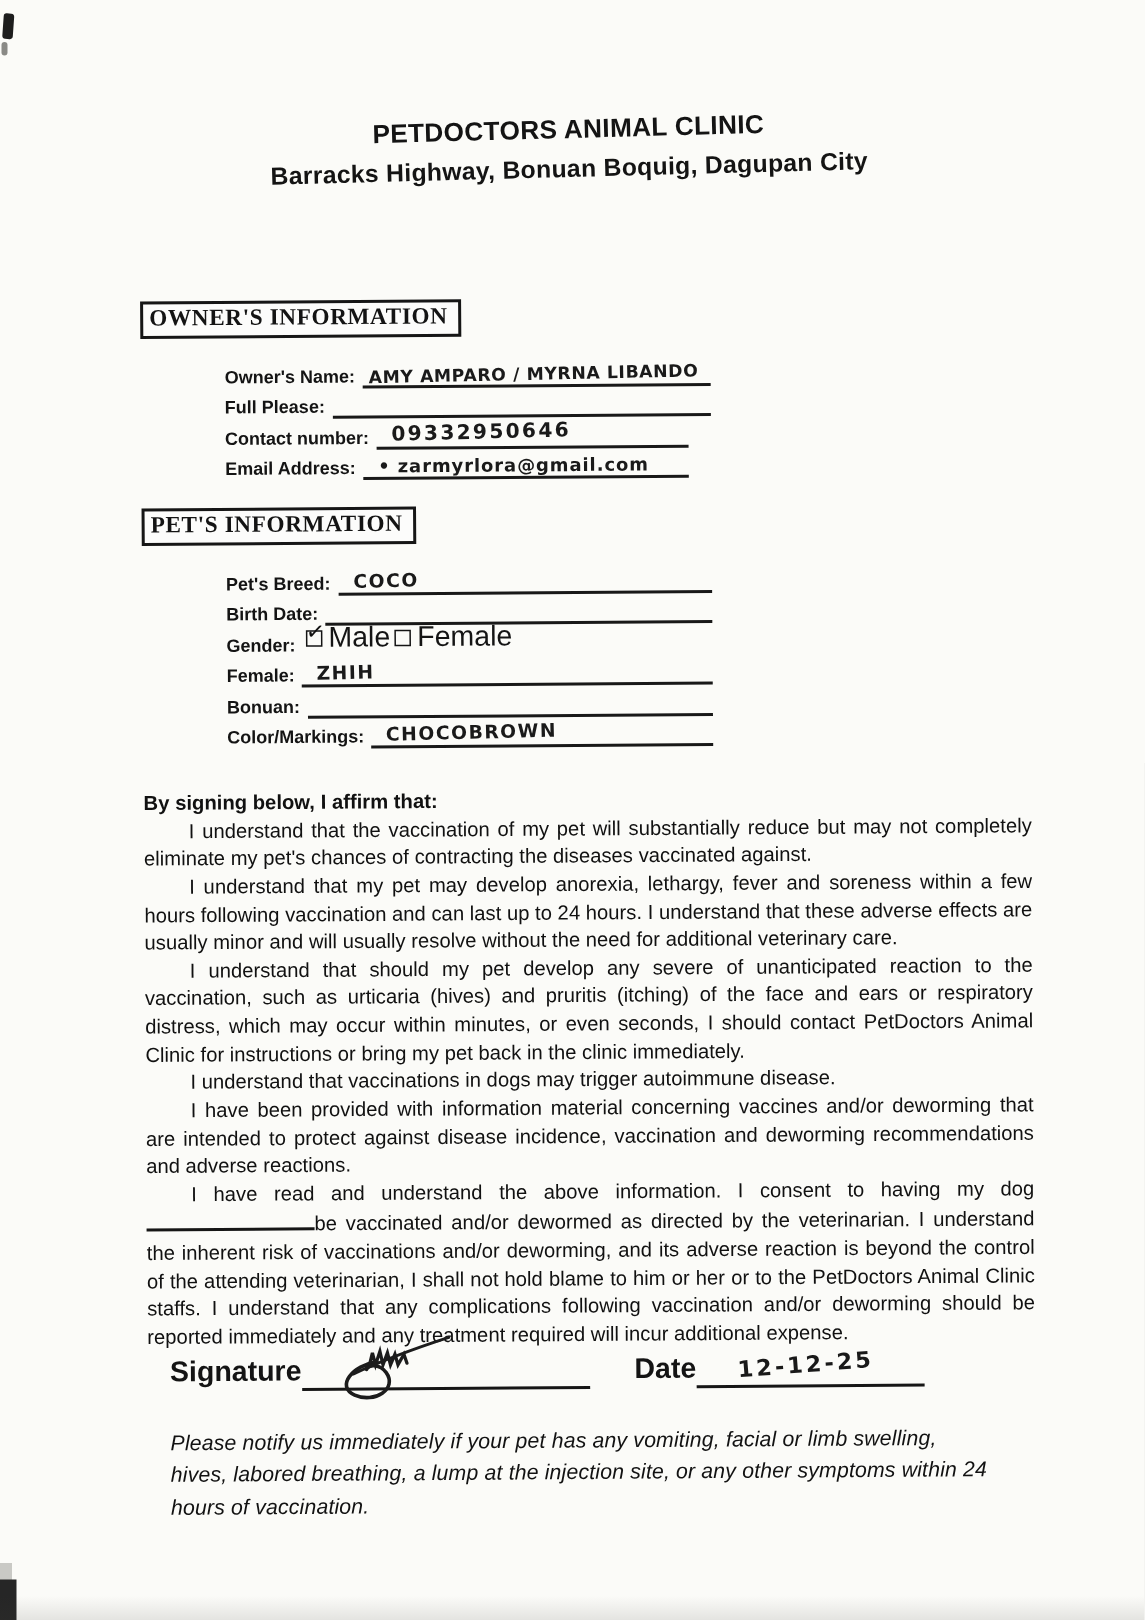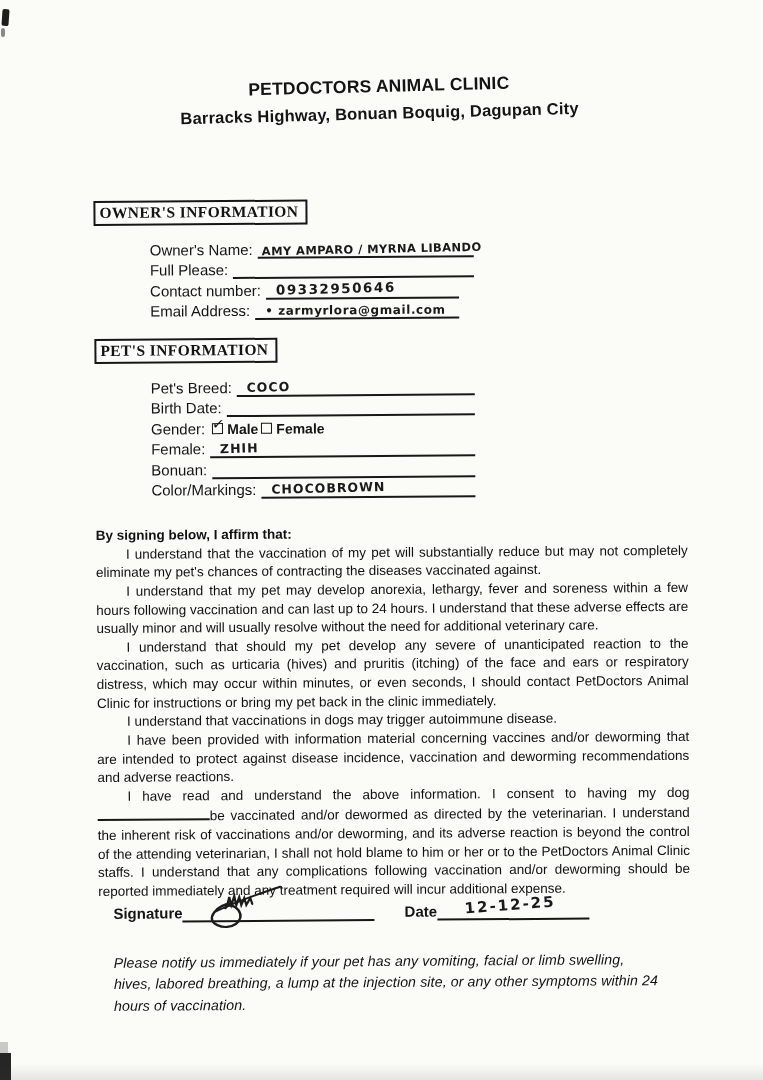--- a/index.html
+++ b/index.html
@@ -29,50 +29,50 @@
     display:inline-block;border:2px solid #161616;padding:1px 7px 2px 4px;
     font-family:"Liberation Serif",serif;font-weight:bold;font-size:15.5px;
     letter-spacing:0.4px;background:rgba(255,255,255,0.4);
   }
 
   
   .owner-section{position:absolute;top:199px;left:95px;width:380px;}
   .pet-section{position:absolute;top:337px;left:95px;width:380px;}
   .fields{margin:13px 0 0 56px;}
   .field-row{display:flex;align-items:flex-end;height:20.5px;}
-  .field-label{font-weight:normal;font-size:15px;white-space:nowrap;padding-bottom:1px;}
+  .field-label{font-weight:bold;font-size:12px;white-space:nowrap;padding-bottom:1px;}
   .field-line{flex:1;border-bottom:2.2px solid #181818;height:18px;position:relative;margin-left:5px;}
   .field-line.short{margin-right:15px;}
   .hand{
     font-family:"DejaVu Sans",sans-serif;font-weight:bold;color:#1a1a1a;
     position:absolute;bottom:0;left:10px;white-space:nowrap;
     font-size:12.5px;letter-spacing:1px;
   }
   .hand.owner-name{font-size:11.5px;letter-spacing:0.4px;left:4px;transform:rotate(-0.8deg);}
   .hand.contact{font-size:13.5px;letter-spacing:1.5px;transform:rotate(-1deg);transform-origin:left bottom;}
   .hand.email{font-size:12px;letter-spacing:0.6px;text-transform:none;}
   .hand.tilt{transform:rotate(-1deg);transform-origin:left bottom;}
 
   
   .gender-row{display:flex;align-items:flex-end;height:20.5px;}
   .gender-options{display:flex;align-items:center;margin-left:4px;padding-bottom:1px;}
   .checkbox{width:9px;height:9px;border:1.7px solid #141414;display:inline-block;position:relative;margin:0 4px 1px 3px;}
   .check-glyph{position:absolute;left:-1px;top:-9px;font-size:15px;font-weight:bold;color:#111;transform:rotate(6deg);font-family:"DejaVu Sans",sans-serif;}
-  .gender-opt-label{font-weight:bold;font-size:14px;}
+  .gender-opt-label{font-weight:normal;font-size:19px;}
 
   
   .affirmation{position:absolute;top:525px;left:95px;width:592px;text-align:justify;font-size:13.5px;line-height:1.38;color:#111;}
   .affirmation p{margin:0;text-indent:30px;}
   .affirmation .head{font-weight:bold;text-indent:0;}
   .ul{}
   .blank-inline{display:inline-block;width:112px;border-bottom:2px solid #161616;height:13px;vertical-align:baseline;}
 
   
   .sig-row{position:absolute;top:903px;left:110px;display:flex;align-items:flex-end;}
-  .sig-label,.date-label{font-weight:bold;font-size:15px;padding-bottom:1px;white-space:nowrap;}
+  .sig-label,.date-label{font-weight:bold;font-size:19px;padding-bottom:1px;white-space:nowrap;}
   .sig-line{width:192px;border-bottom:2.2px solid #161616;height:16px;position:relative;}
   .sig-scribble{position:absolute;left:14px;bottom:-11px;}
   .sig-gap{width:30px;}
   .date-line{width:152px;border-bottom:2.2px solid #161616;height:16px;position:relative;}
   .hand-date{
     position:absolute;left:28px;bottom:1px;font-family:"DejaVu Sans",sans-serif;
     font-weight:bold;font-size:15px;letter-spacing:2px;transform:rotate(-4deg);
     transform-origin:left bottom;white-space:nowrap;color:#191919;
   }
 

